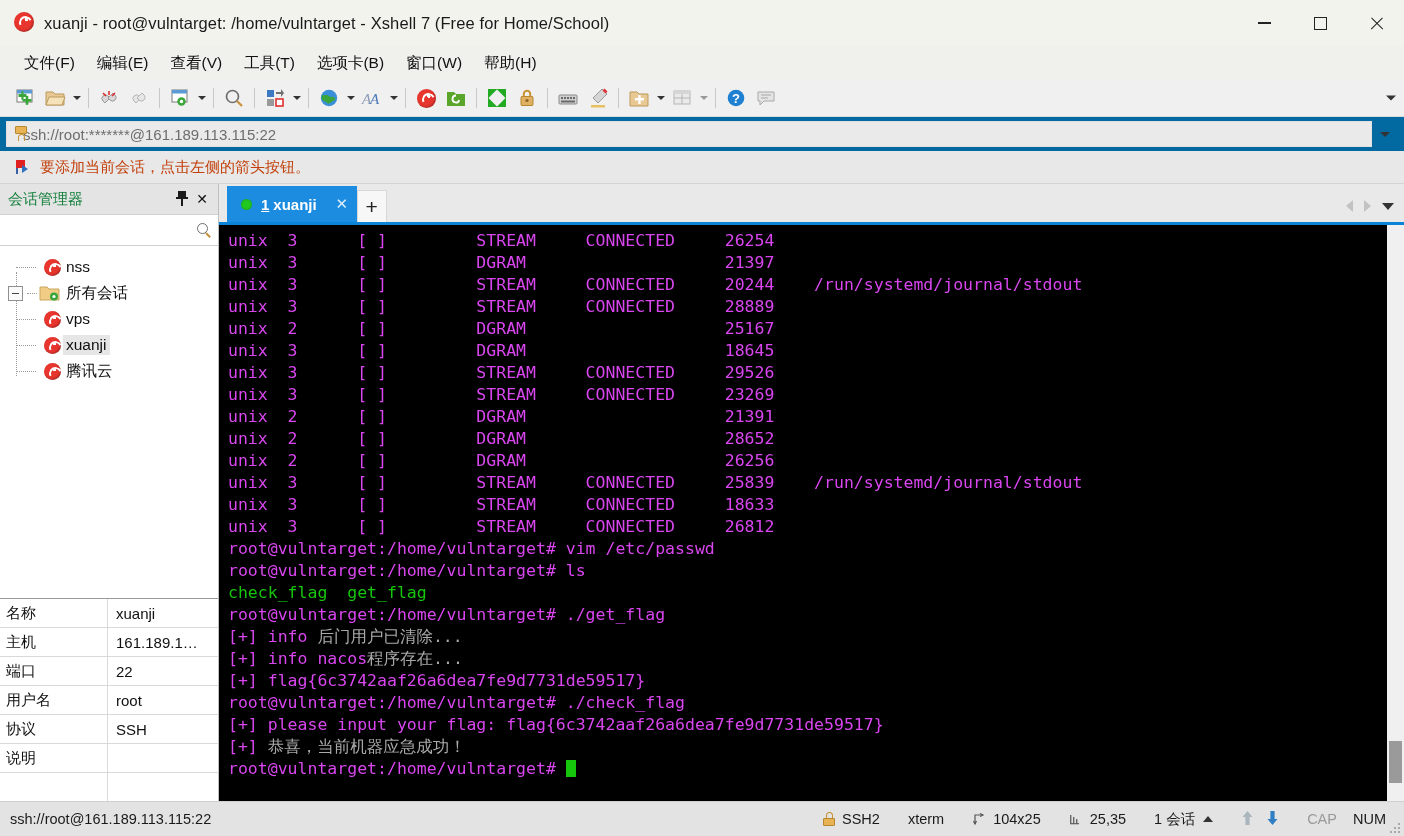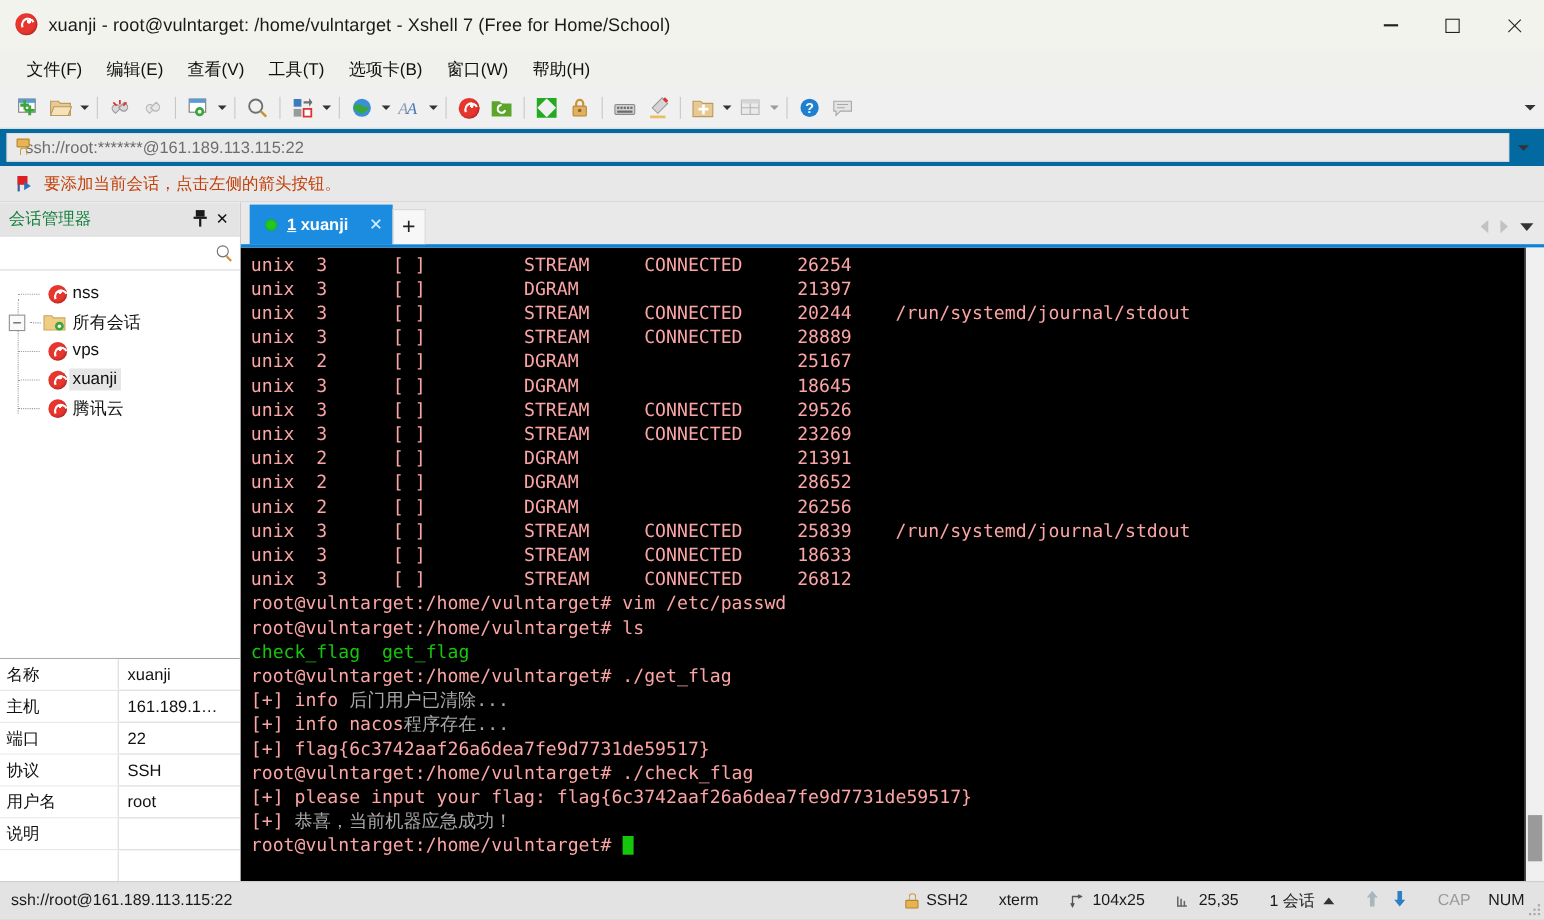--- a/index.html
+++ b/index.html
@@ -359,21 +359,21 @@
     font-size: 16.5px;
     line-height: 22px;
     color: #cfcfcf;
     padding: 5px 0 0 8px;
     overflow: hidden;
     white-space: pre;
     min-width: 0;
     letter-spacing: 0px;
   }
   .term-line { height: 22px; }
-  .c-white { color: #fca5a5; margin-top: 28px; }
+  .c-white { color: #d946ef; margin-top: 28px; }
   .c-green { color: #16c60c; }
   .c-grey  { color: #a9a9a9; }
   .cursor {
     display: inline-block;
     width: 10px; height: 17px;
     background: #16c60c;
     vertical-align: -3px;
   }
   .term-scroll {
     width: 17px; flex: none;
@@ -791,26 +791,26 @@
         </div>
         <div class="prop-row">
           <div class="prop-k">主机</div>
           <div class="prop-v">161.189.1…</div>
         </div>
         <div class="prop-row">
           <div class="prop-k">端口</div>
           <div class="prop-v">22</div>
         </div>
         <div class="prop-row">
+          <div class="prop-k">用户名</div>
+          <div class="prop-v">root</div>
+        </div>
+        <div class="prop-row">
           <div class="prop-k">协议</div>
           <div class="prop-v">SSH</div>
-        </div>
-        <div class="prop-row">
-          <div class="prop-k">用户名</div>
-          <div class="prop-v">root</div>
         </div>
         <div class="prop-row">
           <div class="prop-k">说明</div>
           <div class="prop-v"></div>
         </div>
         <div class="prop-row" style="border-bottom:none">
           <div class="prop-k"></div>
           <div class="prop-v"></div>
         </div>
       </div>

